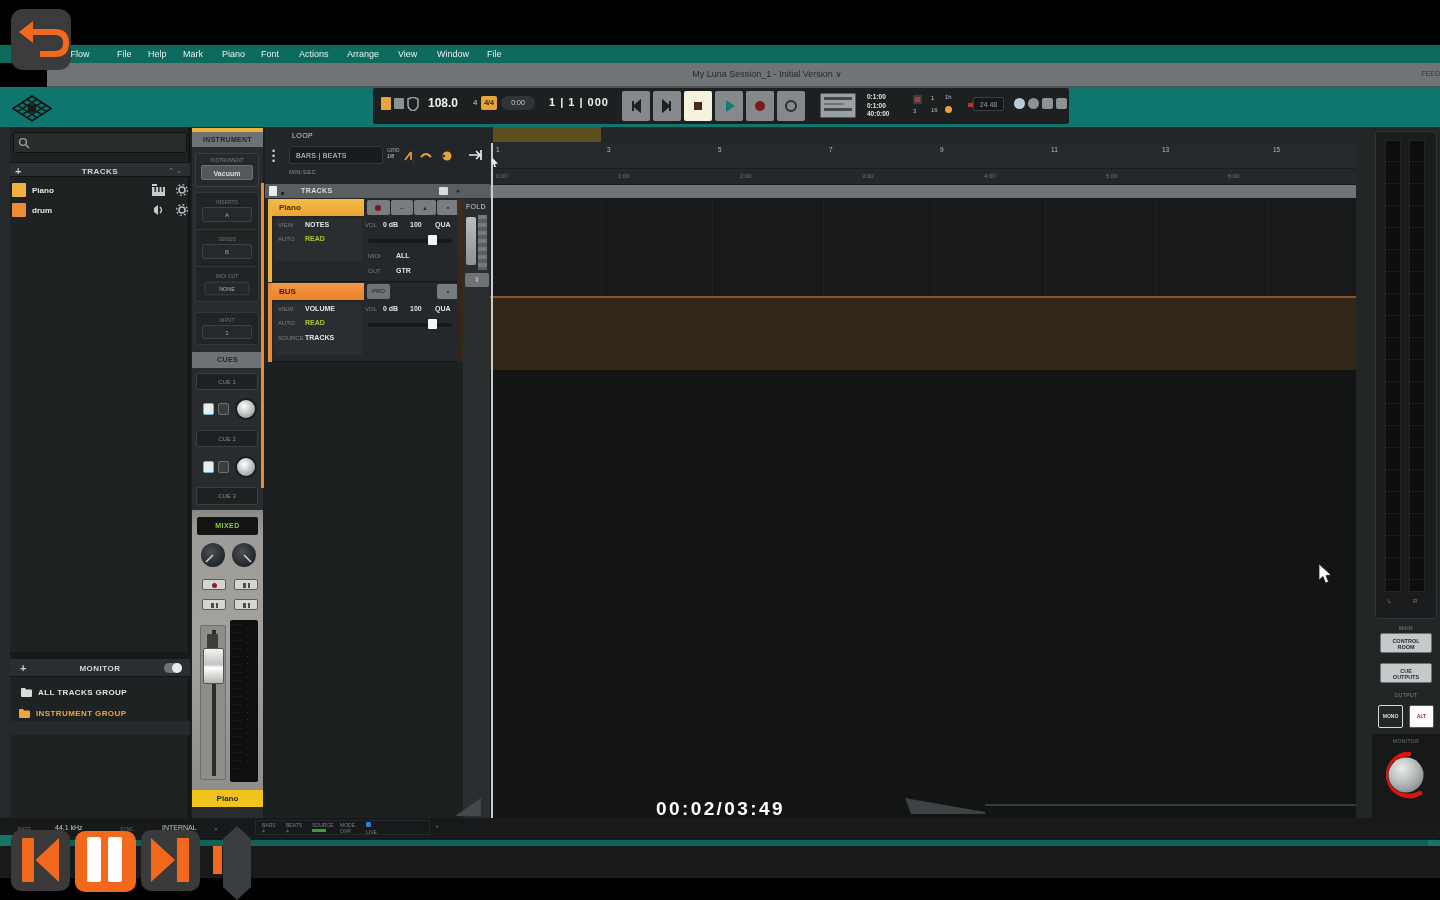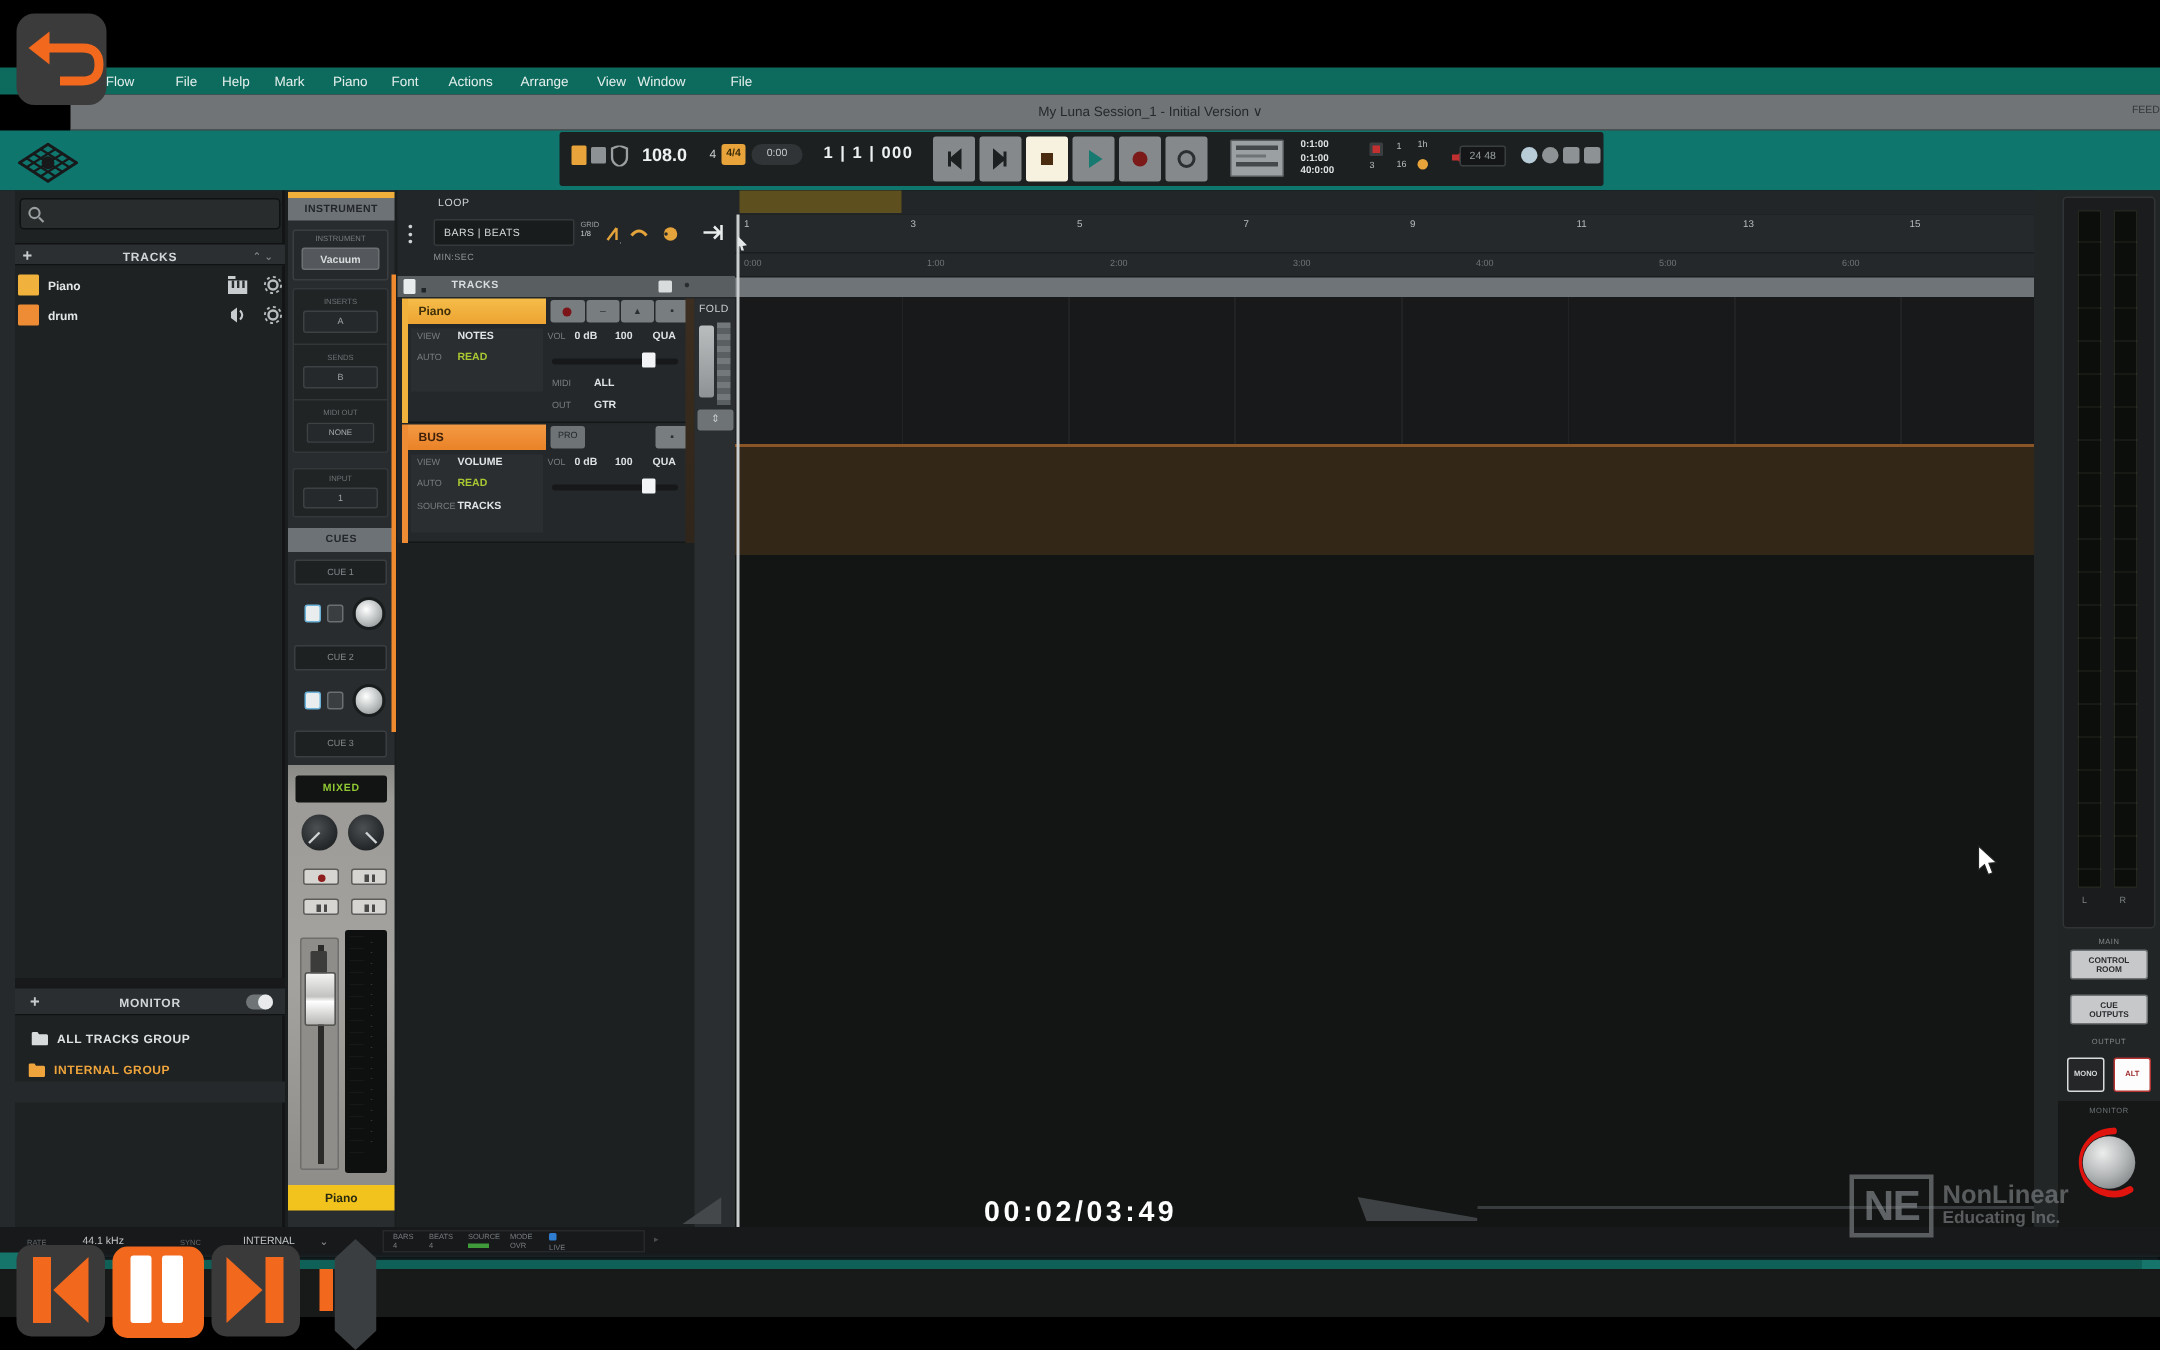--- a/index.html
+++ b/index.html
@@ -41,21 +41,21 @@
   <div id="menubar" class="abs">
     <span style="left:63px">teFlow</span>
     <span style="left:117px">File</span>
     <span style="left:148px">Help</span>
     <span style="left:183px">Mark</span>
     <span style="left:222px">Piano</span>
     <span style="left:261px">Font</span>
     <span style="left:299px">Actions</span>
     <span style="left:347px">Arrange</span>
     <span style="left:398px">View</span>
-    <span style="left:425px">Window</span>
+    <span style="left:437px">Window</span>
     <span style="left:487px">File</span>
   </div>
 
   <div id="titlebar" class="abs">
     <div class="t">My Luna Session_1 - Initial Version  ∨</div>
     <div class="fb">FEEDBACK</div>
     <div style="position:absolute;right:12px;top:6px;width:11px;height:9px;background:#33373a;border-radius:1px"></div>
   </div>
 
   <div id="toolbar" class="abs">
@@ -180,21 +180,21 @@
       <div class="abs" style="left:2px;top:557px;width:180px;height:17px">
         <svg class="abs" style="left:9px;top:3px" width="11" height="10" viewBox="0 0 11 10">
             <path d="M0 2 Q0 1 1 1 L4 1 L5 2.5 L10 2.5 Q11 2.5 11 3.5 L11 9 Q11 10 10 10 L1 10 Q0 10 0 9 Z" fill="#d8dbdc"></path>
           </svg>
         <div class="abs" style="left:26px;top:4px;color:#dfe2e3;font-size:8px;font-weight:bold;letter-spacing:.4px">ALL TRACKS GROUP</div>
       </div>
       <div class="abs" style="left:0;top:578px;width:180px;height:17px">
         <svg class="abs" style="left:9px;top:3px" width="11" height="10" viewBox="0 0 11 10">
             <path d="M0 2 Q0 1 1 1 L4 1 L5 2.5 L10 2.5 Q11 2.5 11 3.5 L11 9 Q11 10 10 10 L1 10 Q0 10 0 9 Z" fill="#efa53c"></path>
           </svg>
-        <div class="abs" style="left:26px;top:4px;color:#efa53c;font-size:8px;font-weight:bold;letter-spacing:.4px">INTERNAL GROUP</div>
+        <div class="abs" style="left:26px;top:4px;color:#efa53c;font-size:8px;font-weight:bold;letter-spacing:.4px">INSTRUMENT GROUP</div>
       </div>
       <div class="abs" style="left:0;top:594px;width:180px;height:14px;background:#26292b"></div>
     </div>
     <div id="instcol" class="abs">
       <div class="abs" style="left:0;top:1px;width:71px;height:4px;background:#efaf3a"></div>
       <div class="abs" style="left:0;top:5px;width:71px;height:15px;background:#6d7276;color:#23262a;font-size:7px;font-weight:bold;text-align:center;line-height:15px;letter-spacing:.3px">INSTRUMENT</div>
 
       <div class="abs" style="left:3px;top:26px;width:64px;height:34px;background:#26292b;border:1px solid #3a3e40;border-radius:2px">
         <div style="color:#777c7f;font-size:6px;text-align:center;margin-top:3px;transform:scale(.85)">INSTRUMENT</div>
         <div style="margin:2px 5px 0;height:15px;background:#54585c;border:1px solid #6b7073;border-radius:2px;color:#d9dcdd;font-size:7px;font-weight:bold;text-align:center;line-height:15px">Vacuum</div>
@@ -492,21 +492,16 @@
     <svg width="59" height="61" viewBox="0 0 59 61">
       <path d="M10 8 L10 52 L34 30 Z" fill="#f2691e"></path>
       <rect x="36" y="8" width="12" height="44" fill="#f2691e"></rect>
     </svg>
   </div>
   <div class="abs" style="left:213px;top:846px;width:9px;height:28px;background:#f2691e"></div>
   <svg class="abs" style="left:223px;top:826px" width="28" height="74" viewBox="0 0 28 74">
     <path d="M14 0 L28 13 L28 61 L14 74 L0 61 L0 13 Z" fill="#3a3e40"></path>
   </svg>
 
-  <div class="abs" id="newm" style="left:1233px;top:783px;width:207px;height:44px;opacity:.62">
-    <div class="abs" style="left:0;top:0;width:56px;height:42px;border:3.5px solid #83888a;color:#8f9496;font-size:28px;font-weight:bold;text-align:center;line-height:36px;letter-spacing:-1px">NE</div>
-    <div class="abs" style="left:62px;top:4px;color:#83888a;font-size:17px;font-weight:bold">NonLinear</div>
-    <div class="abs" style="left:62px;top:23px;color:#83888a;font-size:11.5px;font-weight:bold">Educating Inc.</div>
-  </div>
   <svg class="abs" style="left:1318px;top:563px" width="14" height="22" viewBox="0 0 14 22">
       <path d="M1 1 L1 17 L5 13.5 L7.5 20 L10.5 18.8 L8 12.5 L13 12 Z" fill="#fff" stroke="#222" stroke-width=".8"></path>
     </svg>
 </div>
 
 </body></html>

